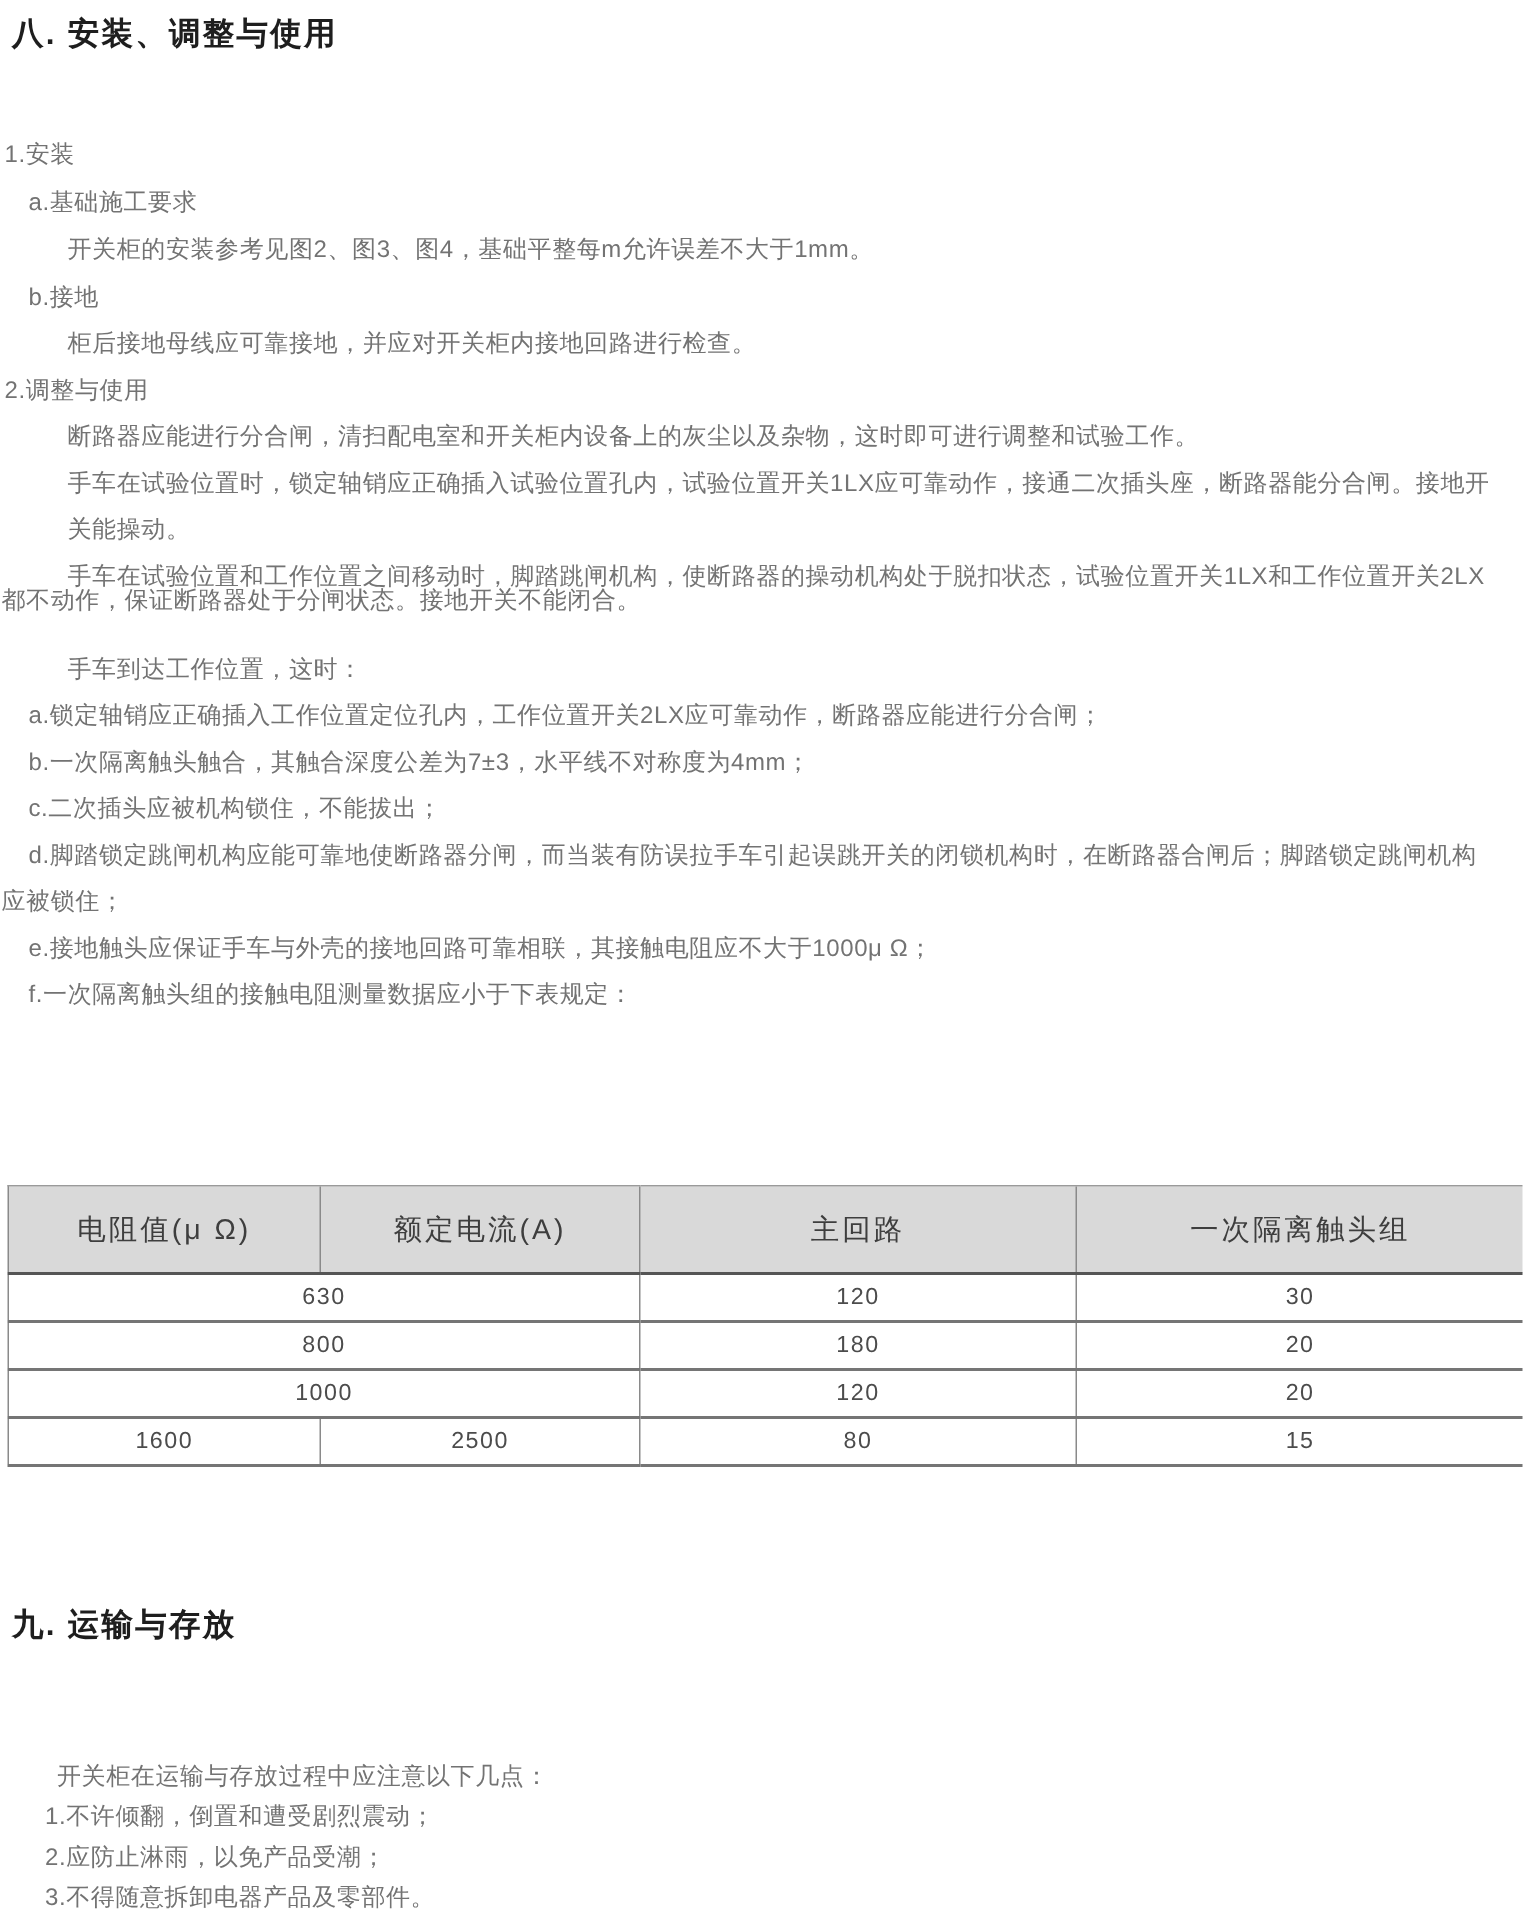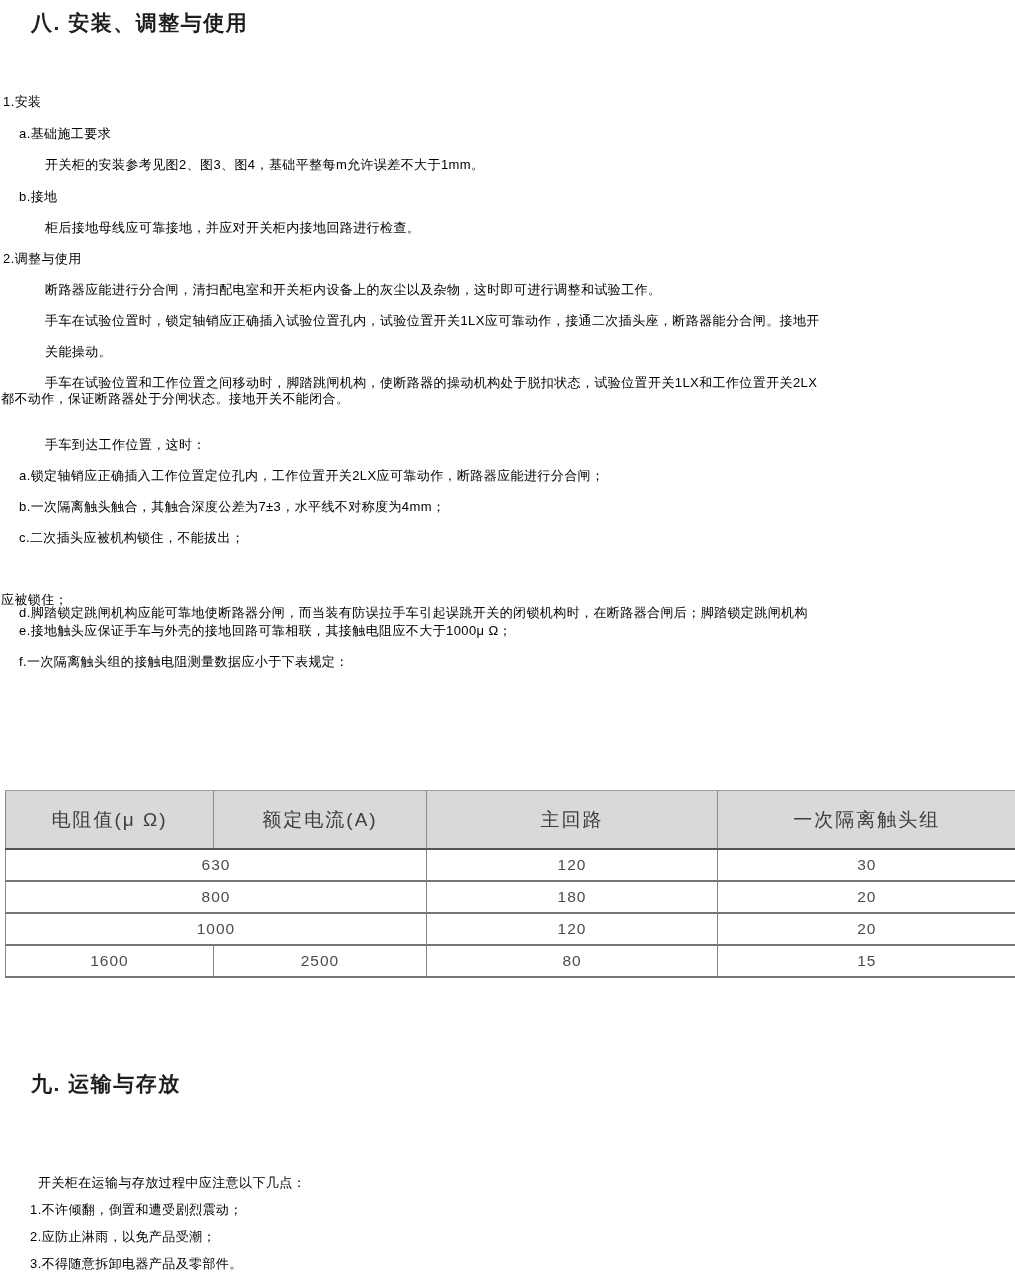--- a/index.html
+++ b/index.html
@@ -12,26 +12,25 @@
     overflow: hidden;
   }
   .h1 {
     position: absolute;
     font-size: 21px;
     font-weight: bold;
     color: #1e1e1e;
     letter-spacing: 1.5px;
     white-space: nowrap;
     line-height: 1.1;
-    margin-left: 23px;
   }
   .line {
     position: absolute;
-    font-size: 13px;
-    color: #000000;
+    font-size: 16px;
+    color: #737373;
     letter-spacing: 0.4px;
     white-space: nowrap;
     line-height: 1.1;
     text-align: center;
   }
   table.res {
     position: absolute;
     left: 5px;
     top: 790px;
     width: 1010px;
@@ -80,21 +79,21 @@
 <div class="line" style="left:3px;  top:252px;">2.调整与使用</div>
 <div class="line" style="left:45px; top:283px;">断路器应能进行分合闸，清扫配电室和开关柜内设备上的灰尘以及杂物，这时即可进行调整和试验工作。</div>
 <div class="line" style="left:45px; top:314px;">手车在试验位置时，锁定轴销应正确插入试验位置孔内，试验位置开关1LX应可靠动作，接通二次插头座，断路器能分合闸。接地开</div>
 <div class="line" style="left:1px;  top:345px;padding-left:44px;">关能操动。</div>
 <div class="line" style="left:45px; top:376px;">手车在试验位置和工作位置之间移动时，脚踏跳闸机构，使断路器的操动机构处于脱扣状态，试验位置开关1LX和工作位置开关2LX</div>
 <div class="line" style="left:1px;  top:392px;">都不动作，保证断路器处于分闸状态。接地开关不能闭合。</div>
 <div class="line" style="left:45px; top:438px;">手车到达工作位置，这时：</div>
 <div class="line" style="left:19px; top:469px;">a.锁定轴销应正确插入工作位置定位孔内，工作位置开关2LX应可靠动作，断路器应能进行分合闸；</div>
 <div class="line" style="left:19px; top:500px;">b.一次隔离触头触合，其触合深度公差为7±3，水平线不对称度为4mm；</div>
 <div class="line" style="left:19px; top:531px;">c.二次插头应被机构锁住，不能拔出；</div>
-<div class="line" style="left:19px; top:562px;margin-top:44px;">d.脚踏锁定跳闸机构应能可靠地使断路器分闸，而当装有防误拉手车引起误跳开关的闭锁机构时，在断路器合闸后；脚踏锁定跳闸机构</div>
+<div class="line" style="left:19px; top:562px;">d.脚踏锁定跳闸机构应能可靠地使断路器分闸，而当装有防误拉手车引起误跳开关的闭锁机构时，在断路器合闸后；脚踏锁定跳闸机构</div>
 <div class="line" style="left:1px;  top:593px;">应被锁住；</div>
 <div class="line" style="left:19px; top:624px;">e.接地触头应保证手车与外壳的接地回路可靠相联，其接触电阻应不大于1000μ Ω；</div>
 <div class="line" style="left:19px; top:655px;">f.一次隔离触头组的接触电阻测量数据应小于下表规定：</div>
 
 <table class="res">
   <colgroup>
     <col style="width:208px">
     <col style="width:213px">
     <col style="width:291px">
     <col style="width:298px">

